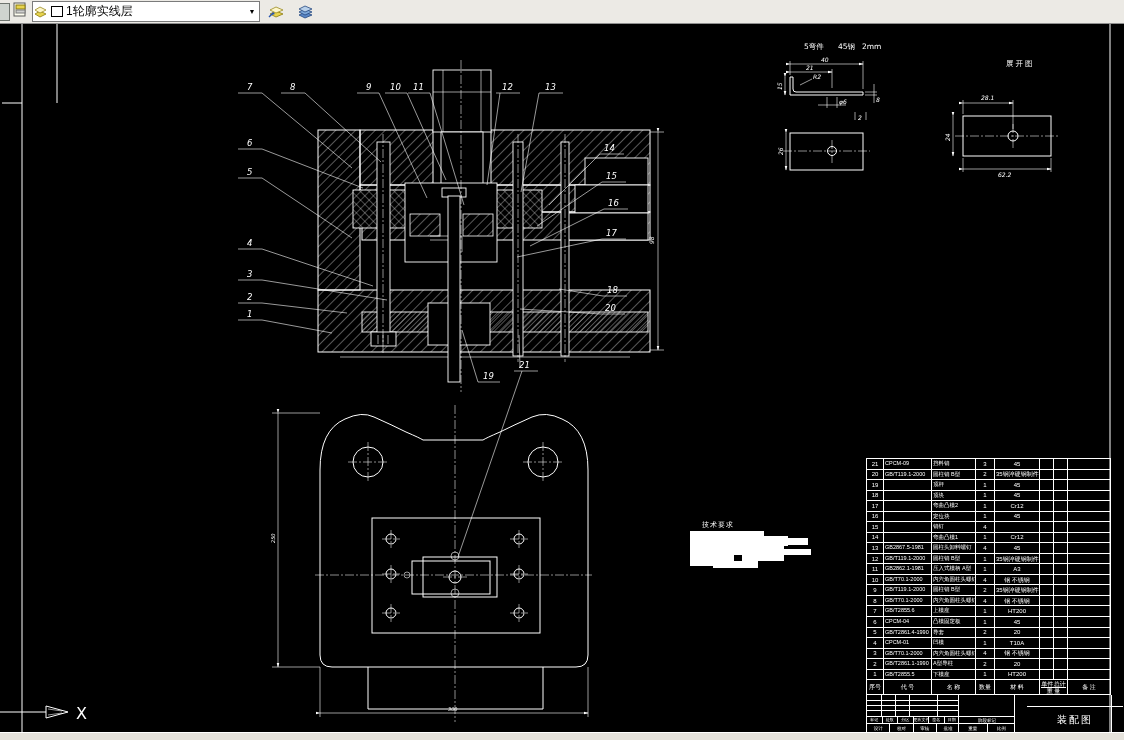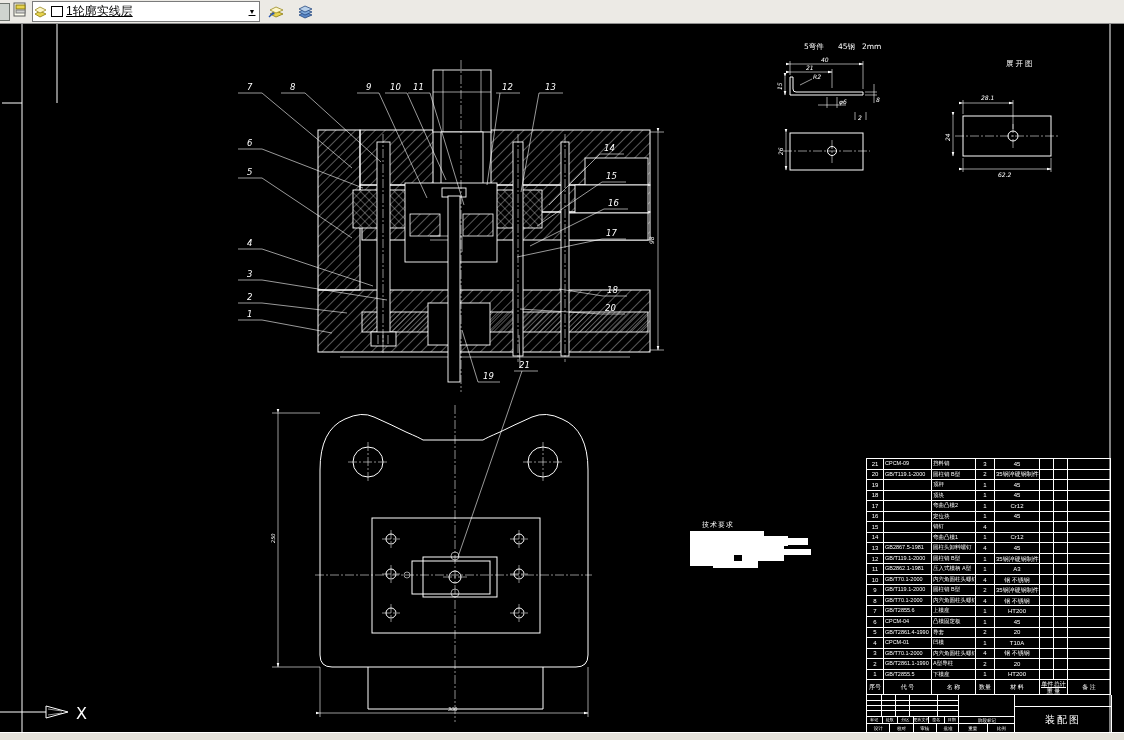--- a/index.html
+++ b/index.html
@@ -3,21 +3,21 @@
 <meta charset="utf-8">
 <style>
   html,body{margin:0;padding:0;}
   body{width:1124px;height:740px;background:#000;position:relative;overflow:hidden;
        font-family:"Liberation Sans",sans-serif;}
   
   .toolbar{position:absolute;top:0;left:0;width:1124px;height:23px;background:#eceae5;
            border-bottom:1px solid #8f8f8f;display:flex;align-items:center;z-index:10;}
   .tb-icon{flex:0 0 auto;margin:0 1px;}
   .combo{width:226px;height:19px;background:#fff;border:1px solid #7b7b7b;
-         display:flex;align-items:center;margin-left:2px;position:relative;text-decoration:underline;}
+         display:flex;align-items:center;margin-left:2px;position:relative;}
   .combo .swatch{width:10px;height:9px;background:#fff;border:1px solid #000;margin:0 3px;}
   .combo .lbl{font-size:12px;color:#000;white-space:nowrap;flex:1 1 auto;}
   .combo .arrow{width:14px;text-align:center;font-size:7px;color:#000;flex:0 0 auto;}
   .tb-btn{width:24px;height:21px;background:#eceae5;border:1px solid #eceae5;
           display:flex;align-items:center;justify-content:center;margin-left:3px;}
   
   .bstrip{position:absolute;left:0;bottom:0;width:1124px;height:7px;background:#e5e2db;
           border-top:1px solid #fff;z-index:10;}
   
   svg.draw{position:absolute;top:0;left:0;}
@@ -53,21 +53,21 @@
   .sigrow{position:absolute;left:0;top:28px;width:92px;height:9px;display:flex;}
   .sigrow span{flex:1;font-size:4.5px;line-height:9px;text-align:center;border-left:1px solid #fff;
                border-top:1px solid #fff;white-space:nowrap;overflow:hidden;}
   .sigrow span:first-child{border-left:none;}
   .tb-mid{position:absolute;left:92px;top:0;width:56px;height:37px;border-right:1px solid #fff;}
   .stage{position:absolute;left:0;top:21px;width:56px;height:7px;border-top:1px solid #fff;
          font-size:4.5px;text-align:center;line-height:7px;white-space:nowrap;overflow:hidden;}
   .wscale{position:absolute;left:0;top:28px;width:56px;height:9px;border-top:1px solid #fff;display:flex;}
   .wscale span{flex:1;border-left:1px solid #fff;font-size:4.5px;line-height:9px;text-align:center;}
   .wscale span:first-child{border-left:none;}
-  .tb-right{position:absolute;left:148px;top:0;width:96px;height:37px;text-align:right;}
+  .tb-right{position:absolute;left:160px;top:0;width:96px;height:37px;text-align:right;}
   .tb-right .topcell{position:absolute;left:0;top:0;width:96px;height:12px;border-bottom:1px solid #fff;}
   .dname{position:absolute;left:0;top:12px;width:96px;height:25px;display:flex;
          align-items:center;justify-content:center;font-size:10px;letter-spacing:2px;}
 </style>
 </head>
 <body>
 
 <div class="toolbar">
   <div class="tb-icon" style="width:9px;height:16px;background:#cfd4cf;border:1px solid #6f756f;margin-left:0;border-left:none;"></div>
   <div class="tb-icon">

